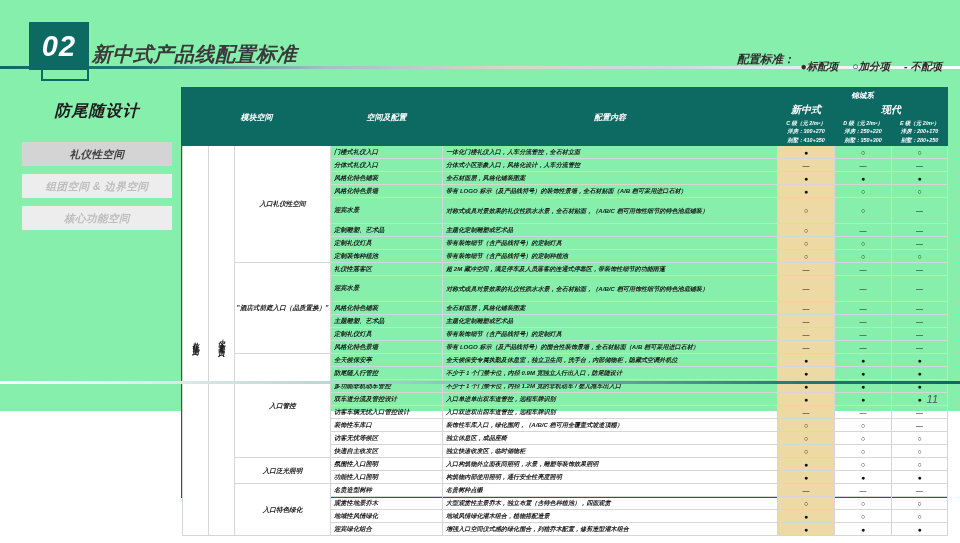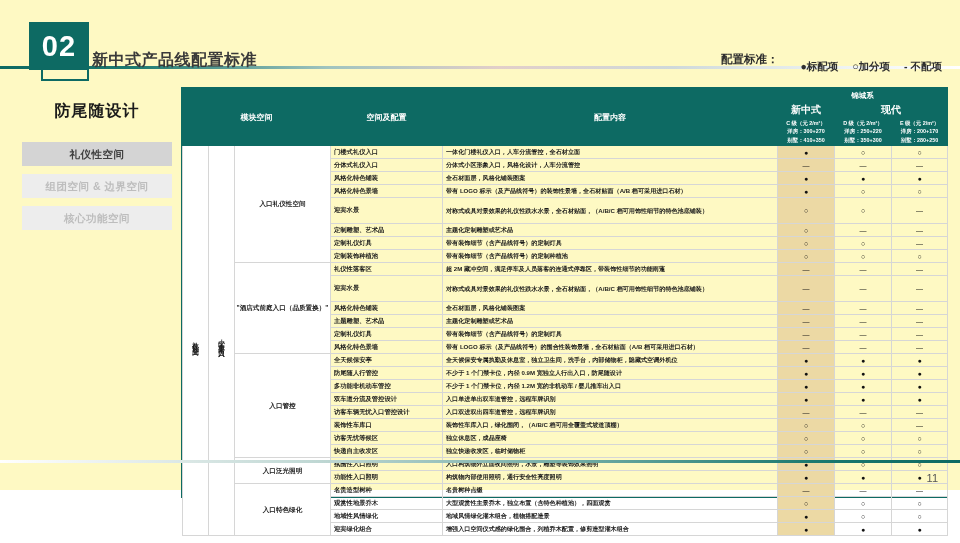--- a/index.html
+++ b/index.html
@@ -2,50 +2,50 @@
 <html><head>
 <meta charset="utf-8">
 <style>
   * { box-sizing: border-box; margin: 0; padding: 0; }
   html, body {
     width: 960px; height: 543px;
     background: #ffffff;
     font-family: "Liberation Sans", "DejaVu Sans", sans-serif;
     overflow: hidden;
   }
-  #slide { position: relative; width: 960px; height: 490px; background: #fef9c3; }
+  #slide { position: relative; width: 960px; height: 411px; background: #86efac; font-style: italic; }
 
   
   .hdr-rule {
     position: absolute; left: 0; top: 66px; width: 960px; height: 3px;
     background: linear-gradient(to right, #0d6a63 0%, #1d7a70 14%, #9fc4bf 34%, #e2cfc9 52%, #cfd9da 70%, #eef3f3 88%, #ffffff 100%);
   }
   .num-block {
     position: absolute; left: 29px; top: 22px; width: 60px; height: 48px;
     background: #0d6a63; z-index: 3;
   }
   .num-block span {
     display: block; width: 100%; text-align: center; line-height: 48px;
     color: #ffffff; font-size: 29px; font-weight: 700; letter-spacing: 1px;
   }
   .num-outline {
     position: absolute; left: 41px; top: 30px; width: 48px; height: 51px;
     border: 2px solid #0d6a63; background: transparent; z-index: 2;
   }
   .slide-title {
-    position: absolute; left: 92px; top: 50px;
-    font-size: 16px; font-weight: 700; color: #3a3a3a; letter-spacing: .5px;
+    position: absolute; left: 92px; top: 41px;
+    font-size: 20px; font-weight: 700; color: #3a3a3a; letter-spacing: .5px;
     white-space: nowrap;
   }
   .legend {
     position: absolute; right: 18px; top: 44px;
     display: flex; align-items: center; gap: 0px;
     font-size: 10.5px; color: #2e2e2e; white-space: nowrap;
   }
-  .legend .lg-title { font-weight: 700; font-size: 11.5px; margin-right: 18px; padding-left: 8px; }
+  .legend .lg-title { font-weight: 700; font-size: 11.5px; margin-right: 2px; padding-left: 8px; }
   .legend .lg-item { margin-left: 14px; font-weight: 700; margin-top: 16px; }
   .legend .lg-item.first { margin-left: 4px; }
 
   
   .nav-title {
     position: absolute; left: 22px; top: 101px; width: 150px;
     text-align: center; font-size: 16px; font-weight: 700; color: #1a1a1a;
     letter-spacing: 1px;
   }
   .nav-list { position: absolute; left: 22px; top: 142px; width: 150px; }

